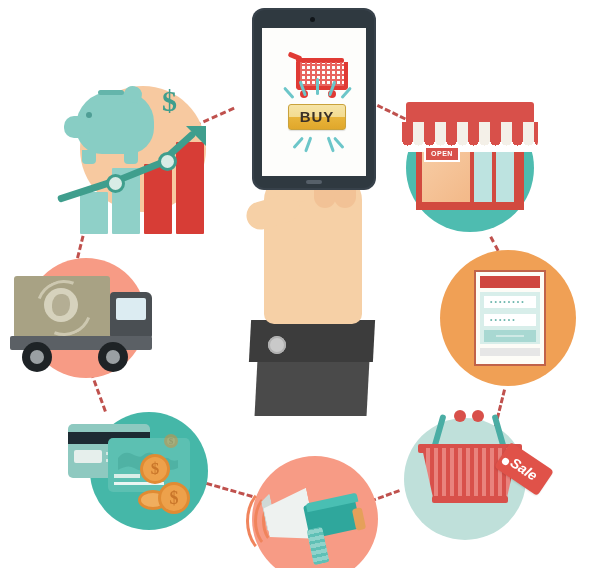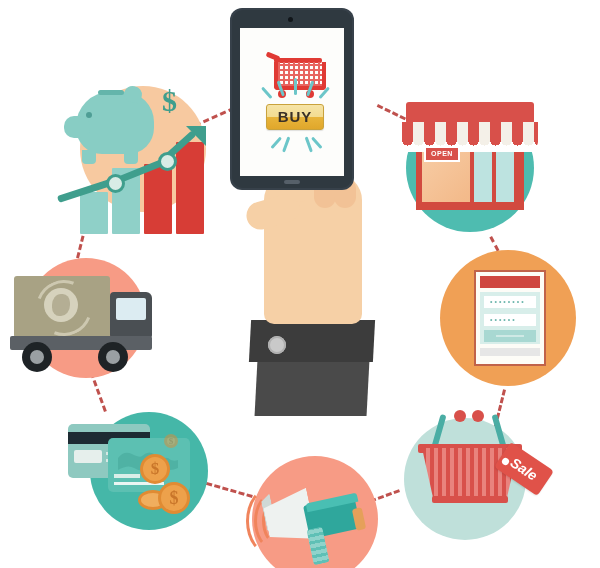--- a/index.html
+++ b/index.html
@@ -13,21 +13,21 @@
     background:#ffffff;
     overflow:hidden;
   }
   .node{position:absolute;}
   .circle{position:absolute;border-radius:50%;}
 
   
   .dash{position:absolute;border-top:3px dashed #b5332f;height:0;transform-origin:0 0;opacity:.85;}
 
   
-  #tablet-node{left:222px;top:8px;width:140px;height:198px;}
+  #tablet-node{left:244px;top:8px;width:140px;height:198px;}
   .tab-body{position:absolute;left:8px;top:0;width:124px;height:182px;background:#37414a;border-radius:12px;}
   .tab-body2{position:absolute;left:10px;top:2px;width:120px;height:178px;background:#2f3940;border-radius:11px;}
   .tab-cam{position:absolute;left:66px;top:9px;width:5px;height:5px;border-radius:50%;background:#11161a;}
   .tab-screen{position:absolute;left:18px;top:20px;width:104px;height:148px;background:#fdfdfb;}
   .tab-home{position:absolute;left:62px;top:172px;width:16px;height:4px;border-radius:2px;background:#566069;}
 
   
   .cart{position:absolute;left:26px;top:26px;width:60px;height:44px;}
   .cart-basket{position:absolute;left:8px;top:8px;width:44px;height:24px;border:4px solid #e03a34;border-top:none;border-radius:0 0 4px 4px;background:
      repeating-linear-gradient(90deg,#e8645f 0 2px,transparent 2px 5px),

